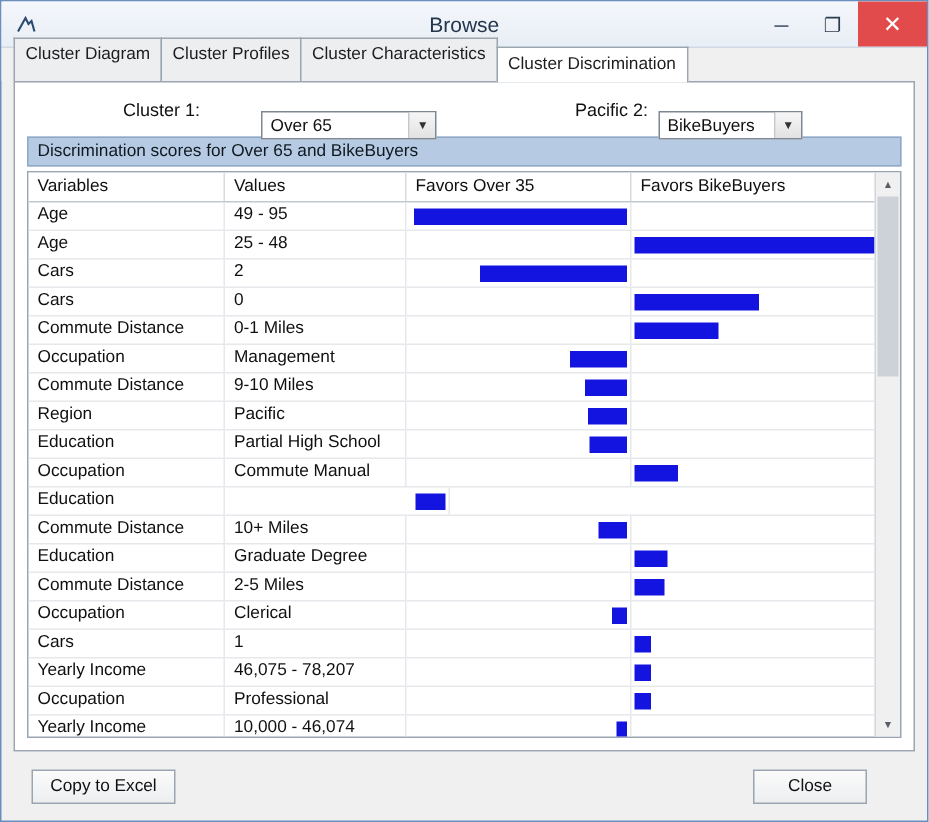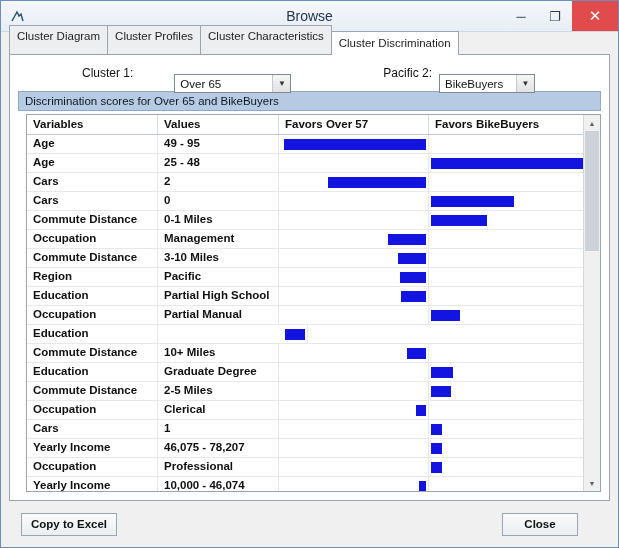--- a/index.html
+++ b/index.html
@@ -164,28 +164,27 @@
     height: 18px;
     line-height: 18px;
     background: #b6cbe3;
     border: 1px solid #8fa8c4;
     padding-left: 6px;
     font-size: 11.5px;
     color: #101820;
   }
   
   .grid-wrap {
-    margin: 3px 8px 8px 16px;
+    margin: 3px 8px 8px 8px;
     border: 1px solid #9aa5b1;
     flex: 1;
     min-height: 0;
     display: flex;
     background: #ffffff;
     overflow: hidden;
-    font-weight: bold;
   }
   .grid {
     flex: 1;
     display: flex;
     flex-direction: column;
     min-width: 0;
   }
   .grid-head {
     display: flex;
     height: 19px;
@@ -274,21 +273,20 @@
   .btn {
     border: 1px solid #9aa5b1;
     background: linear-gradient(to bottom, #fbfbfb, #eceef0);
     font-size: 11.5px;
     color: #101010;
     height: 23px;
     display: flex;
     align-items: center;
     justify-content: center;
     box-sizing: border-box;
-    font-weight: bold;
   }
   .btn.copy { width: 96px; margin-left: 8px; }
   .btn.close-btn { width: 76px; margin-left: auto; margin-right: 28px; }
 </style>
 </head>
 <body>
 
 <div class="window">
 
   <div class="titlebar">
@@ -332,21 +330,21 @@
       </div>
     </div>
 
     <div class="scores-header">Discrimination scores for Over 65 and BikeBuyers</div>
 
     <div class="grid-wrap">
       <div class="grid">
         <div class="grid-head">
           <div class="cell col-var">Variables</div>
           <div class="cell col-val">Values</div>
-          <div class="cell col-f1">Favors Over 57</div>
+          <div class="cell col-f1">Favors Over 35</div>
           <div class="cell col-f2">Favors BikeBuyers</div>
         </div>
         <div class="grid-body" id="grid-body">
             <div class="row">
               <div class="cell col-var">Age</div>
               <div class="cell col-val">49 - 95</div>
               <div class="cell col-f1 barcell">
                 <div class="bar" style="background: rgb(20, 20, 224); width: 141.62px; right: 2px;"></div>
               </div>
               <div class="cell col-f2 barcell"></div>
@@ -386,21 +384,21 @@
             <div class="row">
               <div class="cell col-var">Occupation</div>
               <div class="cell col-val">Management</div>
               <div class="cell col-f1 barcell">
                 <div class="bar" style="background: rgb(20, 20, 224); width: 37.96px; right: 2px;"></div>
               </div>
               <div class="cell col-f2 barcell"></div>
             </div>
             <div class="row">
               <div class="cell col-var">Commute Distance</div>
-              <div class="cell col-val">3-10 Miles</div>
+              <div class="cell col-val">9-10 Miles</div>
               <div class="cell col-f1 barcell">
                 <div class="bar" style="background: rgb(20, 20, 224); width: 27.74px; right: 2px;"></div>
               </div>
               <div class="cell col-f2 barcell"></div>
             </div>
             <div class="row">
               <div class="cell col-var">Region</div>
               <div class="cell col-val">Pacific</div>
               <div class="cell col-f1 barcell">
                 <div class="bar" style="background: rgb(20, 20, 224); width: 26.28px; right: 2px;"></div>
@@ -410,21 +408,21 @@
             <div class="row">
               <div class="cell col-var">Education</div>
               <div class="cell col-val">Partial High School</div>
               <div class="cell col-f1 barcell">
                 <div class="bar" style="background: rgb(20, 20, 224); width: 24.82px; right: 2px;"></div>
               </div>
               <div class="cell col-f2 barcell"></div>
             </div>
             <div class="row">
               <div class="cell col-var">Occupation</div>
-              <div class="cell col-val">Partial Manual</div>
+              <div class="cell col-val">Commute Manual</div>
               <div class="cell col-f1 barcell"></div>
               <div class="cell col-f2 barcell">
                 <div class="bar" style="background: rgb(20, 20, 224); width: 28.8px; left: 2px;"></div>
               </div>
             </div>
             <div class="row">
               <div class="cell col-var">Education</div>
               <div class="cell col-f1 barcell">
                 <div class="bar" style="background: rgb(20, 20, 224); width: 20.44px; right: 2px;"></div>
               </div>

